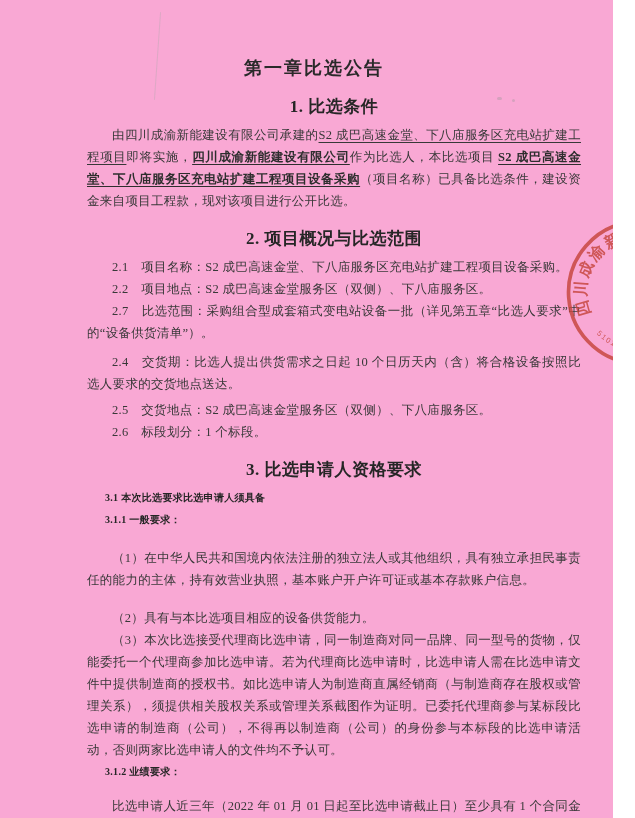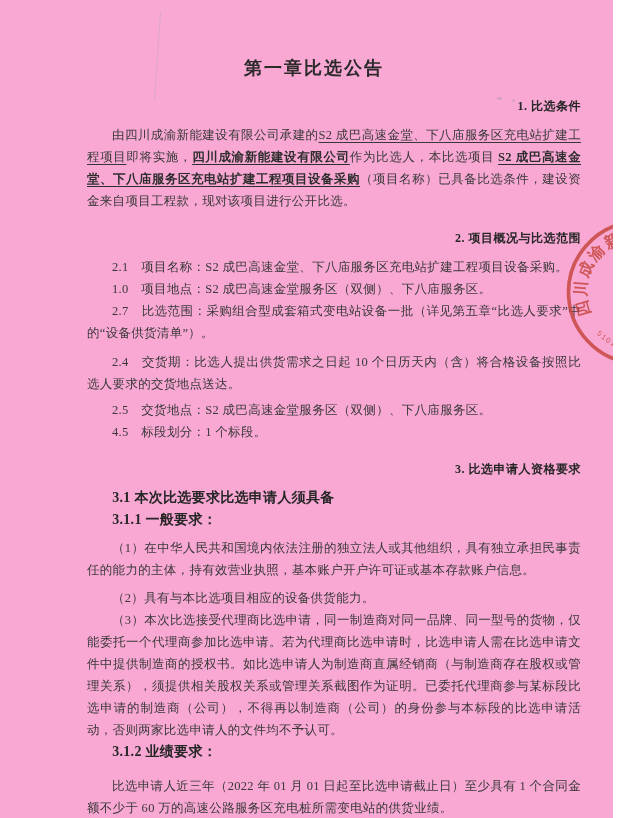--- a/index.html
+++ b/index.html
@@ -13,28 +13,28 @@
     width:628px; margin:56px 0 0 0; text-align:center;
     font-size:18px; line-height:24px; font-weight:700; color:#2a2a2a;
     letter-spacing:2px;
   }
   .content {
     width:494px; margin:0 0 0 87px;
     font-size:12.5px; line-height:22px; letter-spacing:0.3px;
     text-align:justify;
   }
   h2.sec {
-    font-size:12px; line-height:17px; font-weight:700; color:#262626;
-    margin:18px 0 9px 0; text-align:right; letter-spacing:0.5px;
+    font-size:17px; line-height:17px; font-weight:700; color:#262626;
+    margin:18px 0 9px 0; text-align:center; letter-spacing:0.5px;
   }
   h3.sub {
-    font-size:14px; line-height:22px; font-weight:700; color:#262626;
+    font-size:10px; line-height:22px; font-weight:700; color:#262626;
     margin:0; text-indent:1.8em; text-align:left;
   }
-  .para { margin:0; text-indent:2em; } .mt6 { margin-top:6px; } .mt7 { margin-top:7px; }
+  .para { margin:0; text-indent:2em; } .mt6 { margin-top:16px; } .mt7 { margin-top:7px; }
   .mt8 { margin-top:0; } .mt10 { margin-top:10px; } .mt12 { margin-top:12px; }
   .mt2 { margin-top:4px; }
   .u { text-decoration:underline; text-underline-offset:3px; text-decoration-thickness:1px; }
   .b { font-weight:700; color:#2e2e2e; }
   
   .seal-clip {
     position:absolute; left:0; top:0; width:628px; height:818px;
     overflow:hidden; pointer-events:none;
   }
   .seal { position:absolute; left:556px; top:209px; width:167px; height:167px; opacity:0.82; }
@@ -59,25 +59,25 @@
 
   <div class="content">
 
     <h2 class="sec">1. 比选条件</h2>
 
     <p class="para mt8"><span>由四川成渝新能建设有限公司承建的</span><span class="u">S2 成巴高速金堂、下八庙服务区充电站扩建工程项目</span><span>即将实施，</span><span class="u b">四川成渝新能建设有限公司</span><span>作为比选人，本比选项目 </span><span class="u b">S2 成巴高速金堂、下八庙服务区充电站扩建工程项目设备采购</span><span>（项目名称）已具备比选条件，建设资金来自项目工程款，现对该项目进行公开比选。</span></p>
 
     <h2 class="sec">2. 项目概况与比选范围</h2>
 
     <p class="para">2.1　项目名称：S2 成巴高速金堂、下八庙服务区充电站扩建工程项目设备采购。</p>
-    <p class="para">1.0　项目地点：S2 成巴高速金堂服务区（双侧）、下八庙服务区。</p>
+    <p class="para">2.2　项目地点：S2 成巴高速金堂服务区（双侧）、下八庙服务区。</p>
     <p class="para">2.7　比选范围：采购组合型成套箱式变电站设备一批（详见第五章“比选人要求”中的“设备供货清单”）。</p>
     <p class="para mt7">2.4　交货期：比选人提出供货需求之日起 10 个日历天内（含）将合格设备按照比选人要求的交货地点送达。</p>
     <p class="para mt2">2.5　交货地点：S2 成巴高速金堂服务区（双侧）、下八庙服务区。</p>
-    <p class="para">4.5　标段划分：1 个标段。</p>
+    <p class="para">2.6　标段划分：1 个标段。</p>
 
     <h2 class="sec">3. 比选申请人资格要求</h2>
 
     <h3 class="sub">3.1 本次比选要求比选申请人须具备</h3>
     <h3 class="sub">3.1.1 一般要求：</h3>
 
     <p class="para mt6">（1）在中华人民共和国境内依法注册的独立法人或其他组织，具有独立承担民事责任的能力的主体，持有效营业执照，基本账户开户许可证或基本存款账户信息。</p>
     <p class="para mt6">（2）具有与本比选项目相应的设备供货能力。</p>
     <p class="para">（3）本次比选接受代理商比选申请，同一制造商对同一品牌、同一型号的货物，仅能委托一个代理商参加比选申请。若为代理商比选申请时，比选申请人需在比选申请文件中提供制造商的授权书。如比选申请人为制造商直属经销商（与制造商存在股权或管理关系），须提供相关股权关系或管理关系截图作为证明。已委托代理商参与某标段比选申请的制造商（公司），不得再以制造商（公司）的身份参与本标段的比选申请活动，否则两家比选申请人的文件均不予认可。</p>
 

